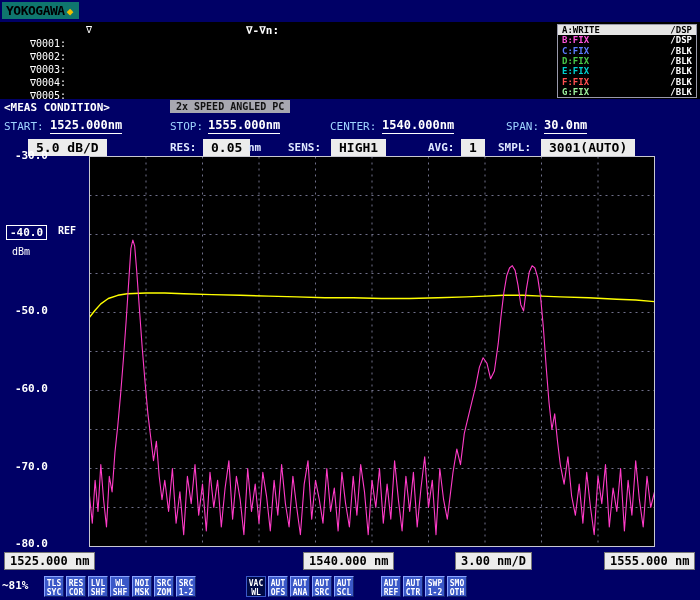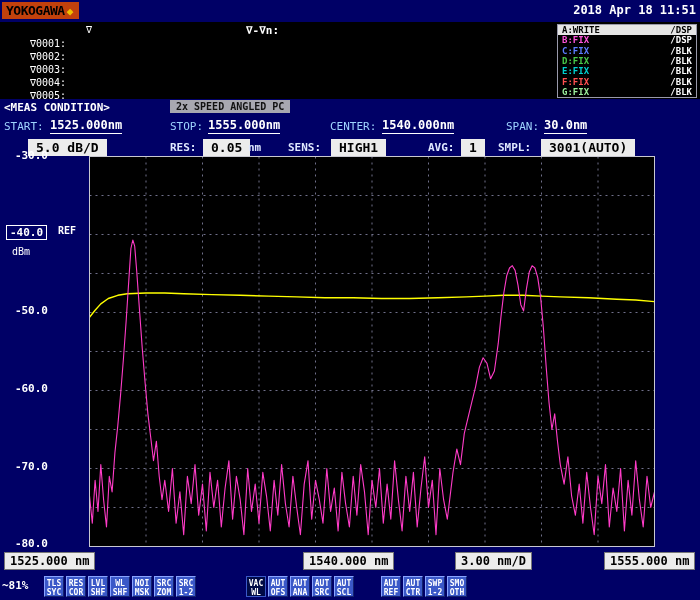--- a/index.html
+++ b/index.html
@@ -2,21 +2,21 @@
 <html><head>
 <meta charset="utf-8">
 <style>
   html,body{margin:0;padding:0;background:#222;}
   .screen{
     position:relative;width:700px;height:600px;overflow:hidden;
     background:#000066;color:#fff;
     font-family:"DejaVu Sans Mono","Liberation Mono",monospace;
   }
   
-  .logo{position:absolute;left:2px;top:2px;height:17px;background:#c2410c;color:#000;
+  .logo{position:absolute;left:2px;top:2px;height:17px;background:#0f766e;color:#000;
         font-weight:bold;font-size:13px;line-height:17px;padding:0 6px 0 4px;letter-spacing:-0.5px;}
   .logo .mark{color:#f0c000;font-size:11px;margin-left:2px;}
   .title{position:absolute;left:116px;top:3px;font-size:13px;font-weight:bold;white-space:nowrap;}
   .datetime{position:absolute;right:4px;top:3px;font-size:12px;font-weight:bold;}
   
   .marker-panel{position:absolute;left:0;top:22px;width:700px;height:77px;background:#000;}
   .marker-solo{position:absolute;left:86px;top:2px;font-size:10px;}
   .marker-head{position:absolute;left:246px;top:2px;font-size:11px;font-weight:bold;}
   .marker-list{position:absolute;left:30px;top:15px;font-size:10px;line-height:13px;}
   
@@ -59,21 +59,20 @@
         font-size:9px;font-weight:bold;cursor:pointer;}
   .rbtn.grey{background:#ccd0dc;color:#182a80;border:1px solid #f0f0f0;}
   .rbtn.blue{background:#2a52ff;color:#fff;border:1px solid #8aa4ff;}
 </style>
 </head>
 <body>
 
 <div class="screen">
 
   <div class="logo"><span>YOKOGAWA</span><span class="mark">◆</span></div>
-  <div class="datetime">2018 Apr 18 11:51</div>
 
   <div class="marker-panel">
     <div class="marker-solo">∇</div>
     <div class="marker-head">∇-∇n:</div>
     <div class="marker-list">
         <div>∇0001:</div>
         <div>∇0002:</div>
         <div>∇0003:</div>
         <div>∇0004:</div>
         <div>∇0005:</div>

